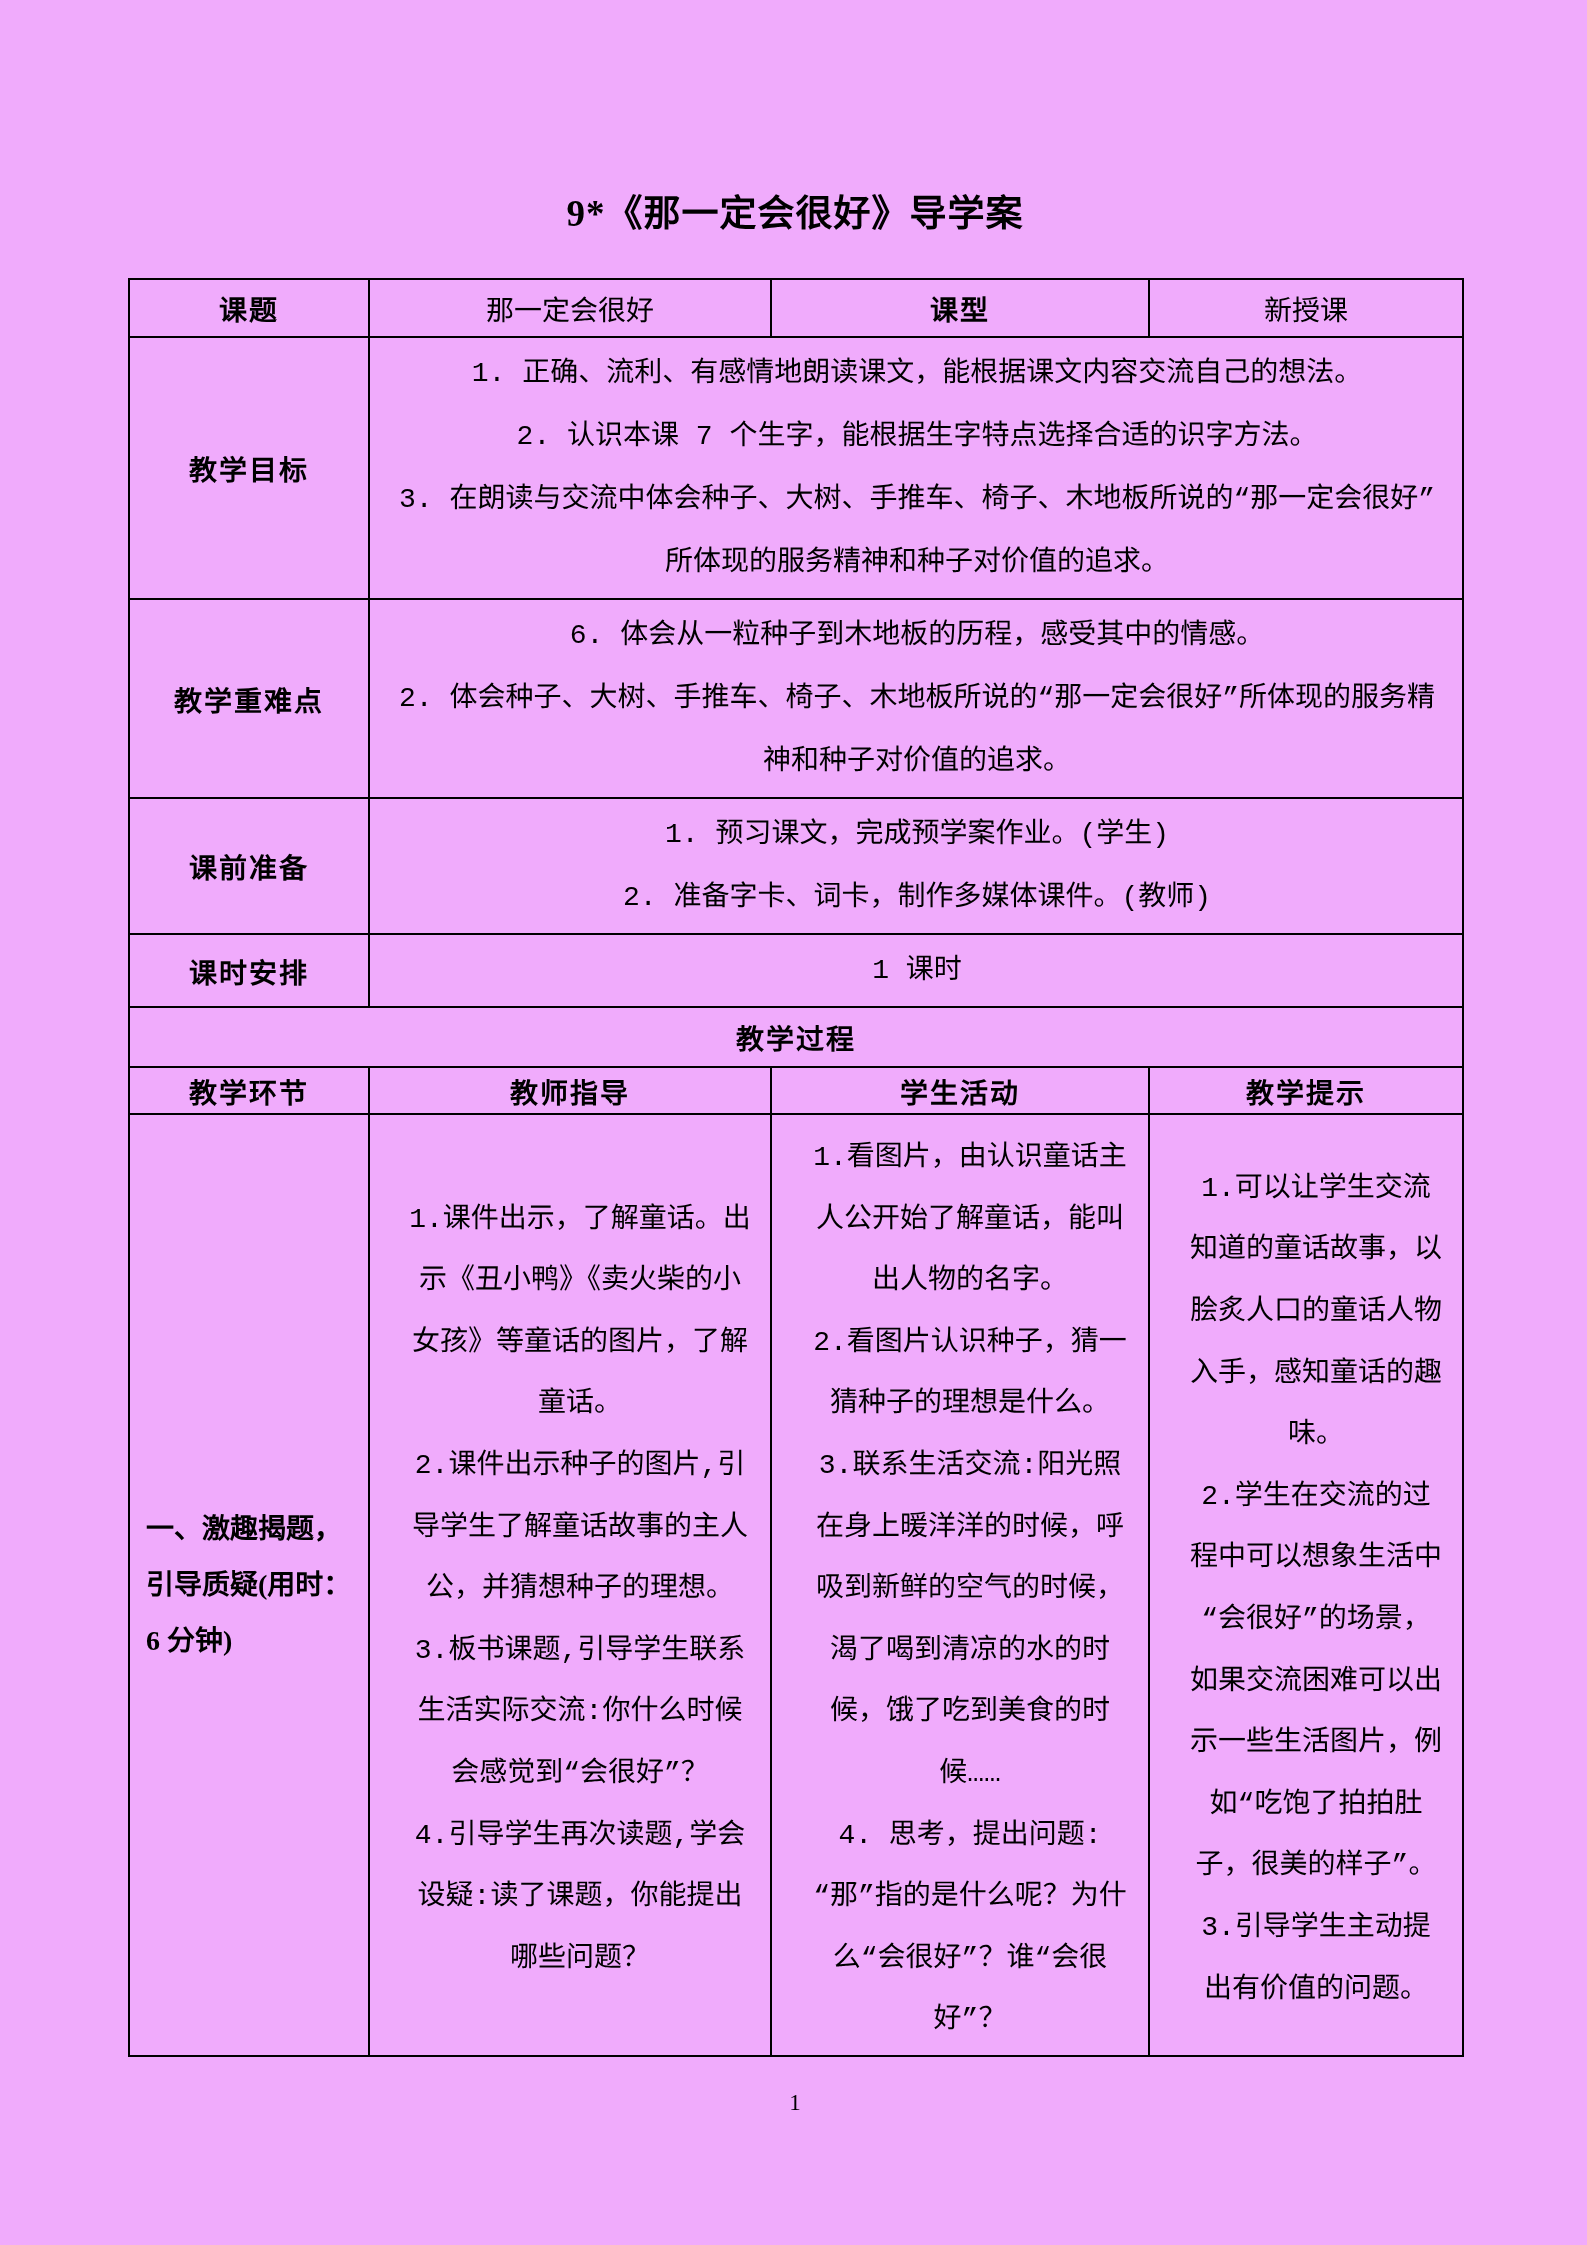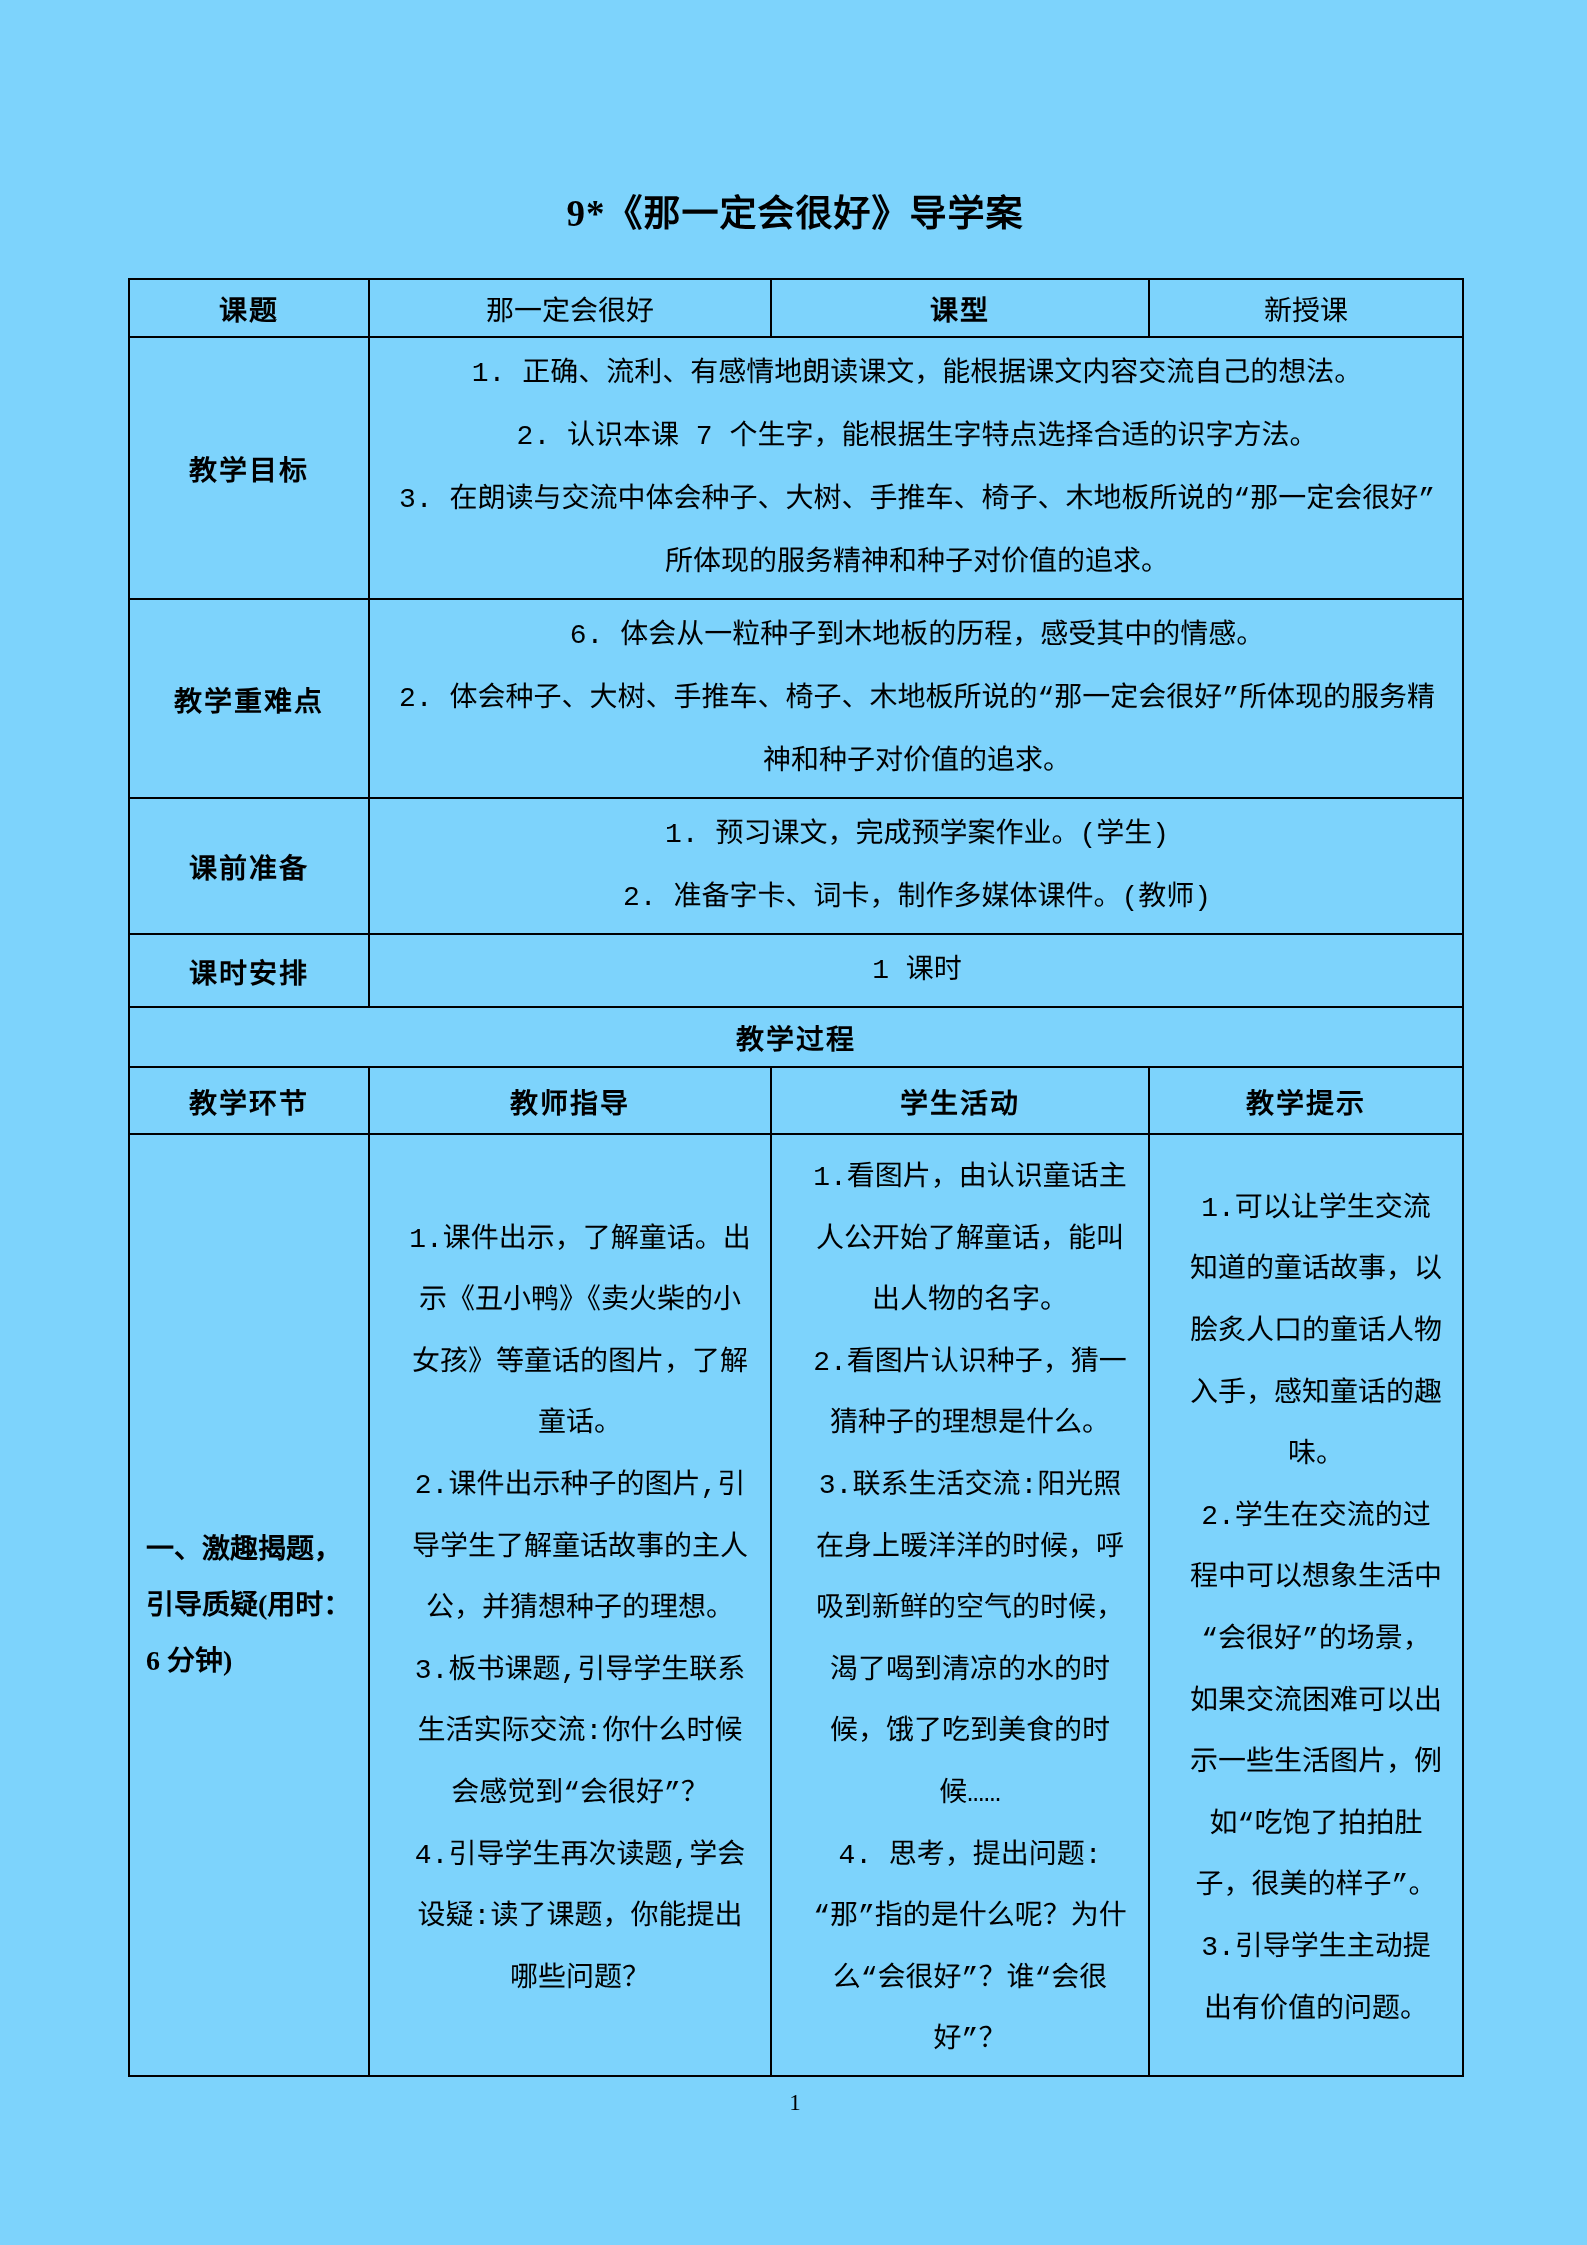--- a/index.html
+++ b/index.html
@@ -4,21 +4,21 @@
 <style>
   html, body {
     margin: 0;
     padding: 0;
     background: #ffffff;
   }
   .page {
     position: relative;
     width: 1587px;
     height: 2245px;
-    background: #7dd3fc;
+    background: #f0abfc;
     font-family: "Liberation Serif", "DejaVu Serif", serif;
     color: #000000;
     overflow: hidden;
   }
   .doc-title {
     position: absolute;
     top: 183px;
     left: 128px;
     width: 1334px;
     margin: 0;
@@ -56,21 +56,21 @@
     line-height: 2.25;
     font-family: Liberation Mono, monospace;
   }
   td.content p { margin: 0; }
   tr.r-top    { height: 58px; padding-left: 10px; }
   tr.r-goals  { height: 253px; }
   tr.r-focus  { height: 188px; }
   tr.r-prep   { height: 122px; }
   tr.r-time   { height: 63px; }
   tr.r-ptitle { height: 60px; margin-left: 16px; }
-  tr.r-phead  { height: 67px; }
+  tr.r-phead  { height: 47px; }
   tr.r-pbody  { height: 941px; }
   td.process-title {
     text-align: center;
     font-weight: bold;
     font-size: 29px;
     letter-spacing: 2px;
   }
   td.col-head {
     text-align: center;
     font-weight: bold;

